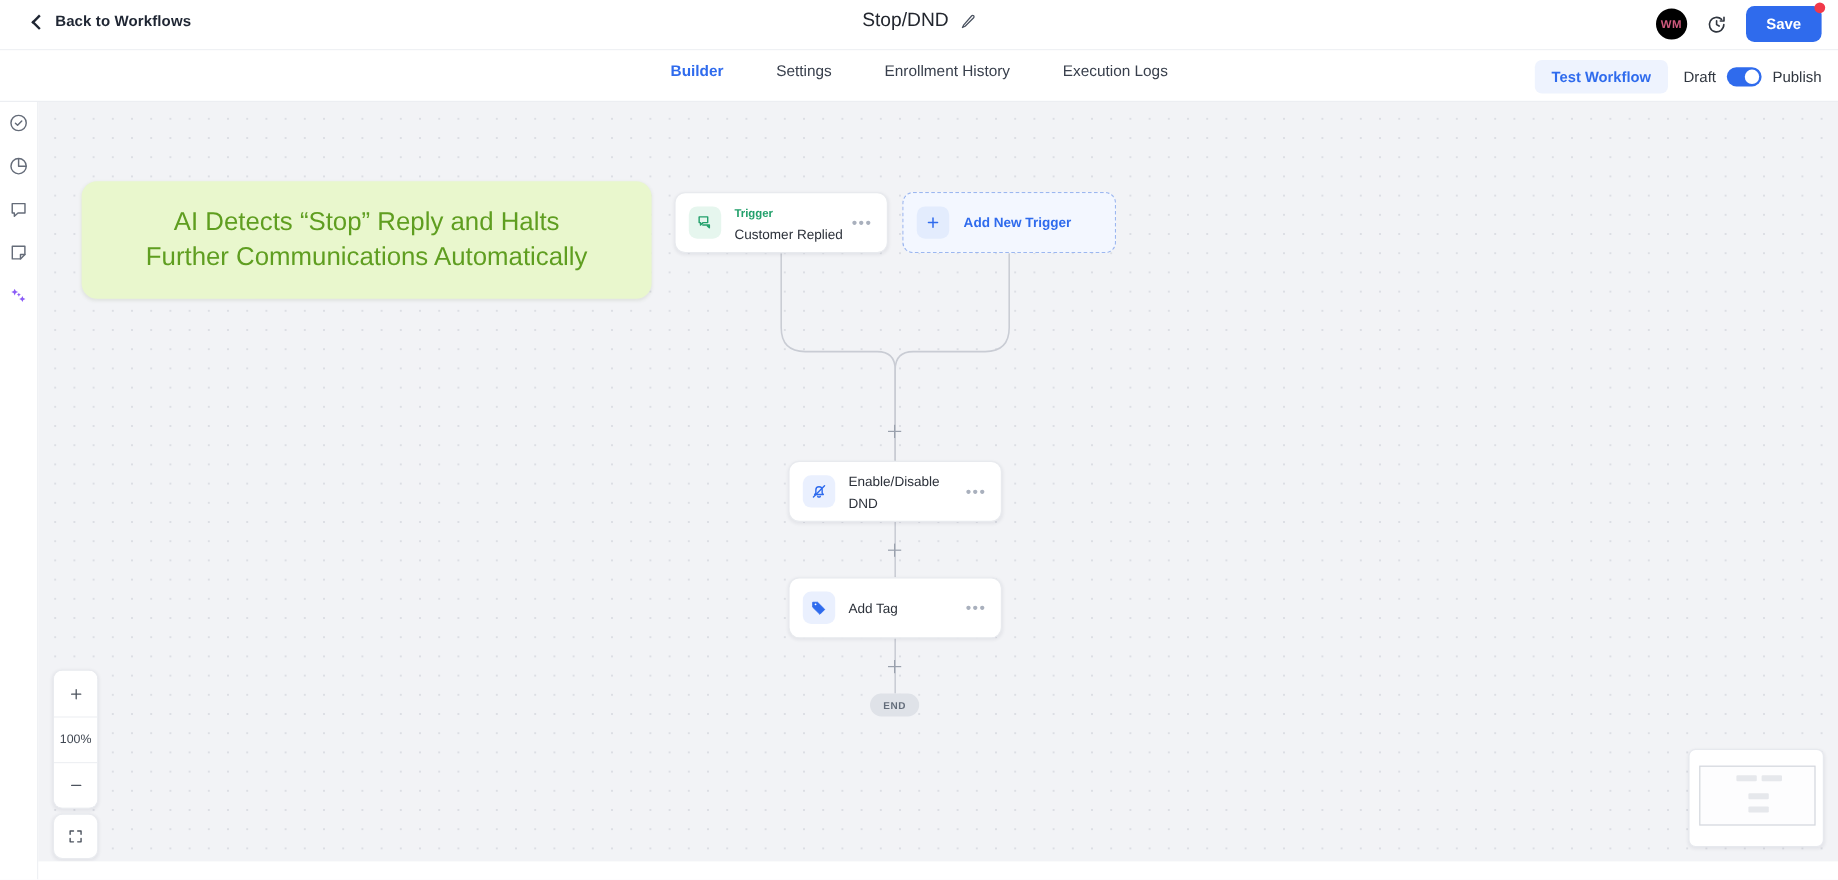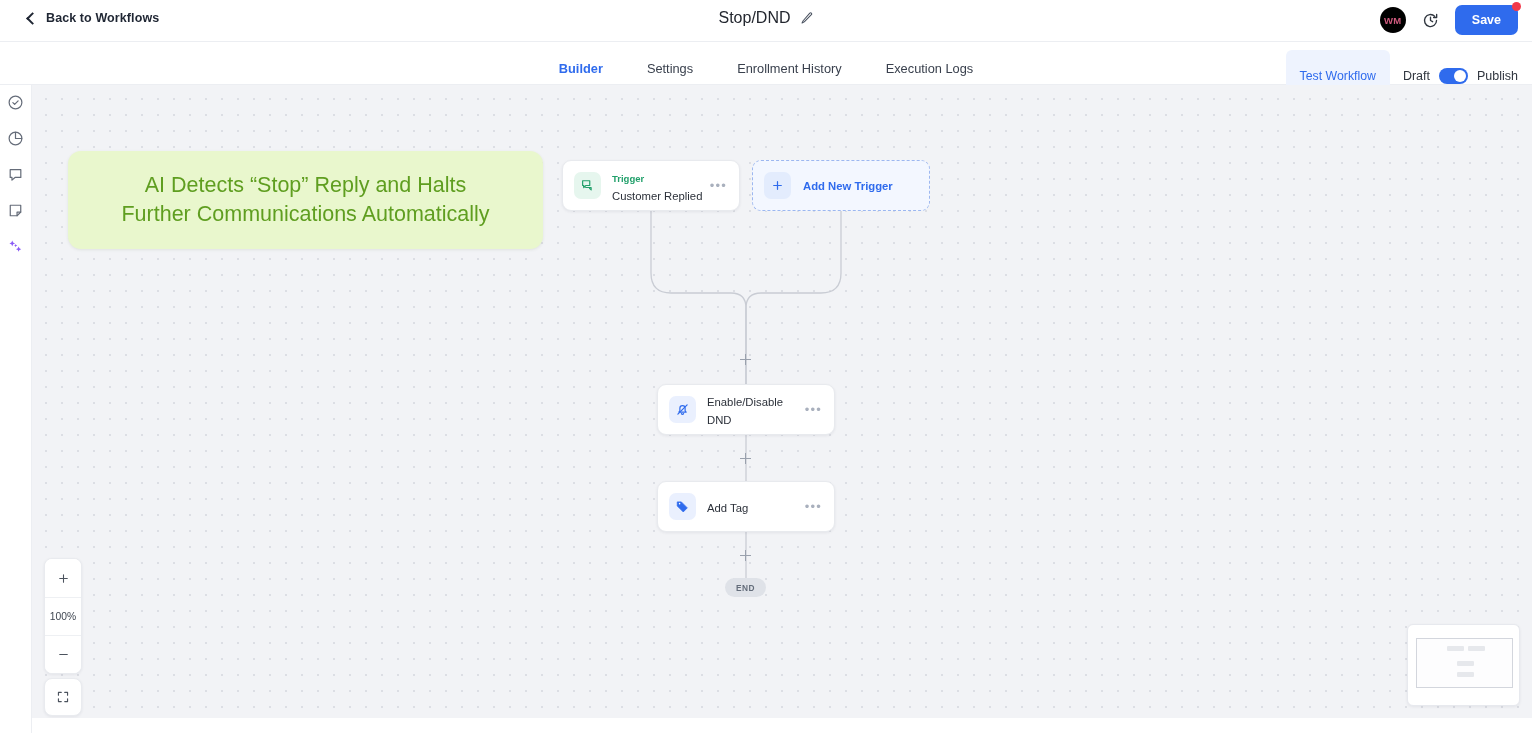--- a/index.html
+++ b/index.html
@@ -66,36 +66,36 @@
     position: absolute; top: 42px; left: 0; width: 1532px; height: 43px;
     background: #fff; border-bottom: 1px solid #eceef2;
   }
   .tabs {
     position: absolute; left: 0; top: 0; width: 1532px; height: 43px;
     display: flex; justify-content: center; align-items: flex-start; gap: 44px;
     padding-top: 9px;
   }
   .tab {
     font-size: 12.8px; color: #39404d; cursor: pointer;
-    padding-bottom: 24px; position: relative; white-space: nowrap; margin-top: 10px;
+    padding-bottom: 24px; position: relative; white-space: nowrap;
   }
   .tab.active { color: #2f6bed; font-weight: 600; }
   .tab.active::after {
     content: ""; position: absolute; left: -2px; right: -2px; bottom: 0;
     height: 2.5px; background: #2f6bed; border-radius: 2px;
   }
   .tabbar-right {
     position: absolute; right: 14px; top: 8px;
     display: flex; align-items: center; gap: 13px;
   }
   .test-btn {
     background: #eef3fe; color: #2f6bed;
-    font-size: 12.3px; font-weight: 400;
+    font-size: 12.3px; font-weight: 700;
     border: none; border-radius: 6px;
-    padding: 19px 14px; cursor: pointer;
+    padding: 7px 14px; cursor: pointer;
     font-family: "Liberation Sans", sans-serif;
   }
   .pub-group { display: flex; align-items: center; gap: 9px; }
   .pub-label { font-size: 12.5px; color: #30363f; }
   .toggle {
     width: 29px; height: 16px; border-radius: 9px;
     background: #2f6bed; position: relative; cursor: pointer;
   }
   .toggle .knob {
     position: absolute; top: 2px; right: 2px;

